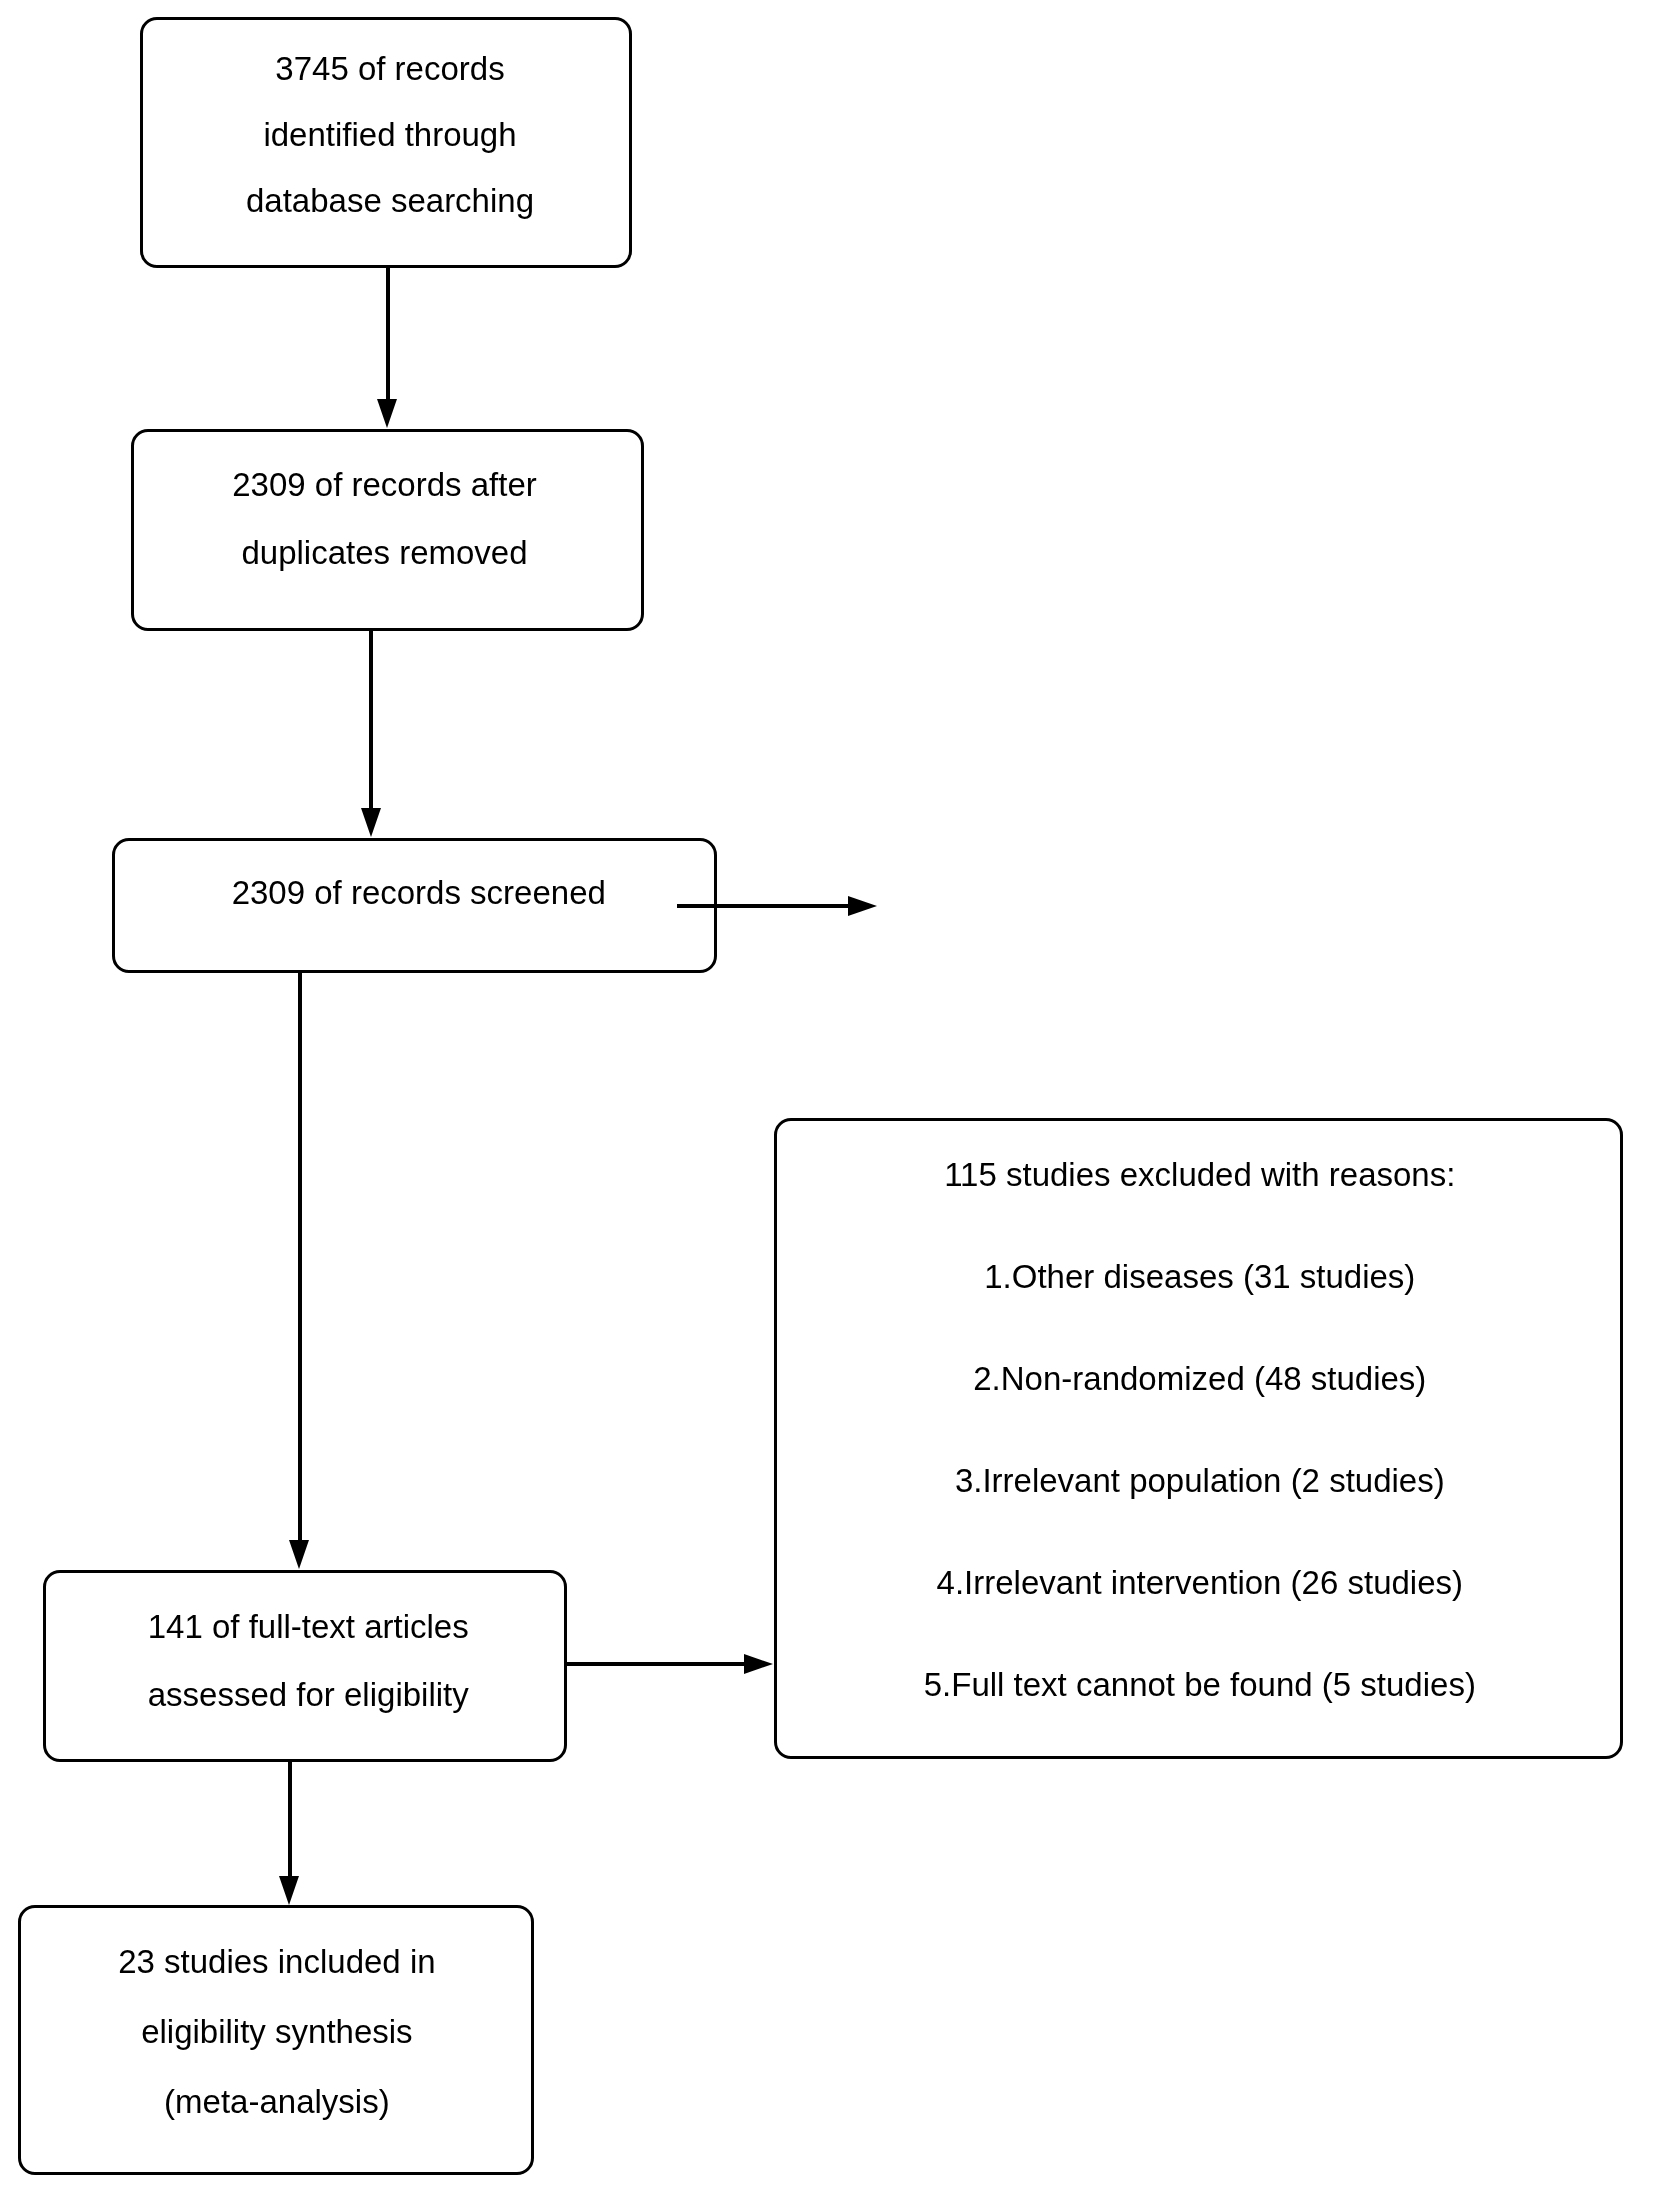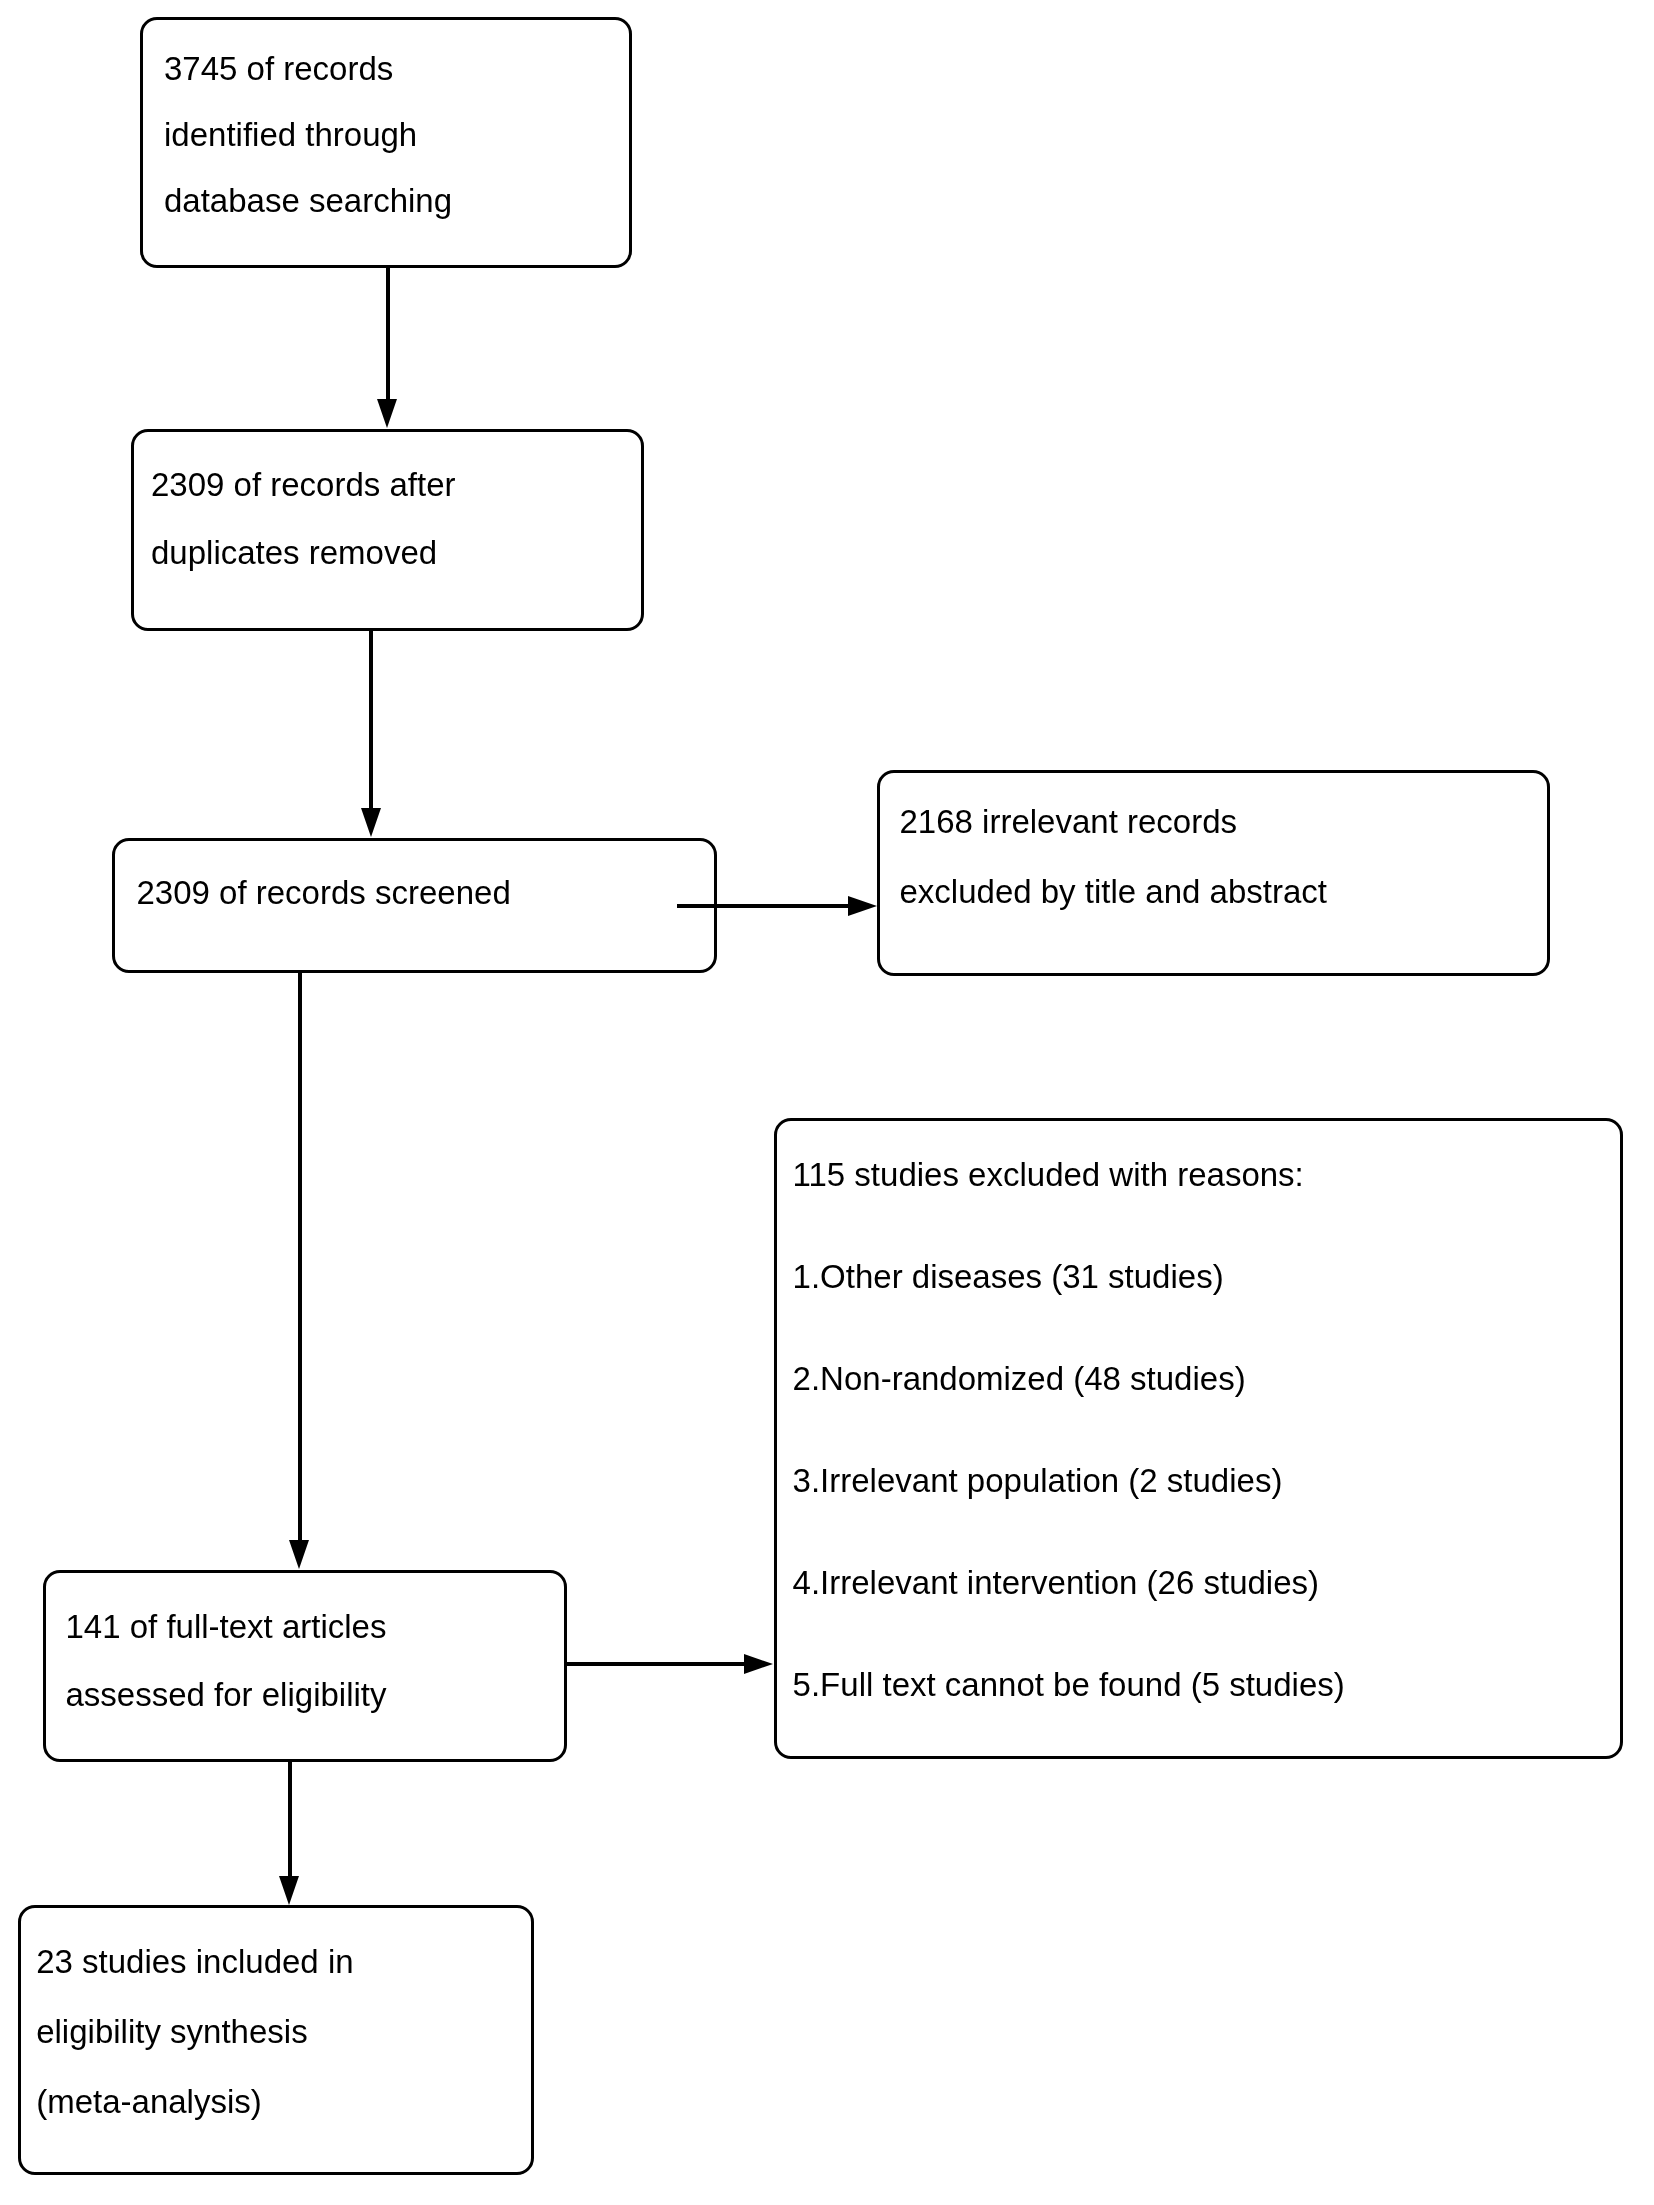--- a/index.html
+++ b/index.html
@@ -7,20 +7,21 @@
     padding: 0;
     background: #ffffff;
   }
   .canvas {
     position: relative;
     width: 1655px;
     height: 2205px;
     background: #ffffff;
     font-family: "Liberation Sans", sans-serif;
     color: #000000;
+    text-align: center;
   }
   .node {
     position: absolute;
     box-sizing: border-box;
     background: #ffffff;
     border: 3.3px solid #000000;
     border-radius: 17px;
     font-size: 33px;
     color: #000000;
   }
@@ -105,24 +106,20 @@
   <div class="shaft-v a2-shaft"></div>
   <div class="head-down a2-head"></div>
 
   <div class="node n-screened">
     <div class="tline">2309 of records screened</div>
   </div>
 
   <div class="shaft-h a3-shaft"></div>
   <div class="head-right a3-head"></div>
 
-  <div class="node n-exclA">
-    <div class="tline">2168 irrelevant records</div>
-    <div class="tline">excluded by title and abstract</div>
-  </div>
 
   <div class="shaft-v a4-shaft"></div>
   <div class="head-down a4-head"></div>
 
   <div class="node n-reasons">
     <div class="tline">115 studies excluded with reasons:</div>
     <div class="tline">1.Other diseases (31 studies)</div>
     <div class="tline">2.Non-randomized (48 studies)</div>
     <div class="tline">3.Irrelevant population (2 studies)</div>
     <div class="tline">4.Irrelevant intervention (26 studies)</div>

